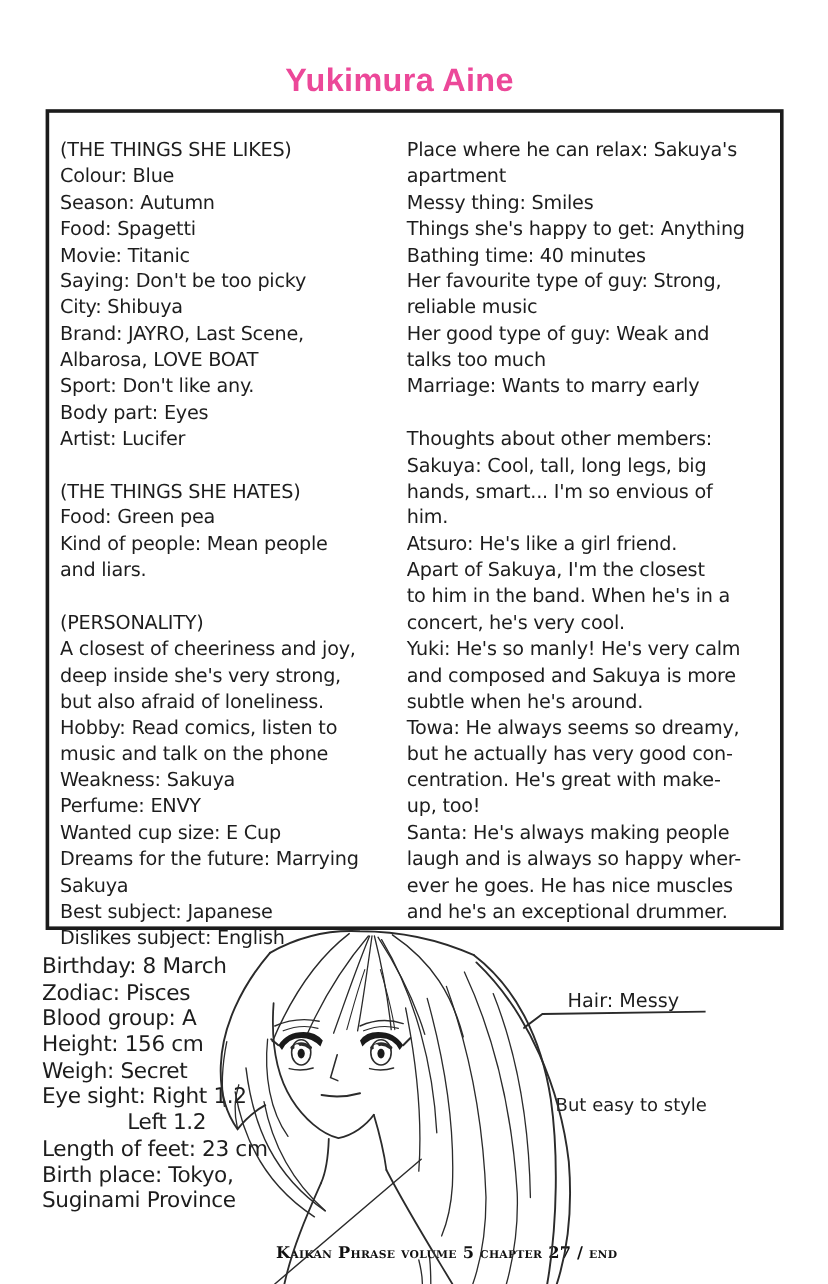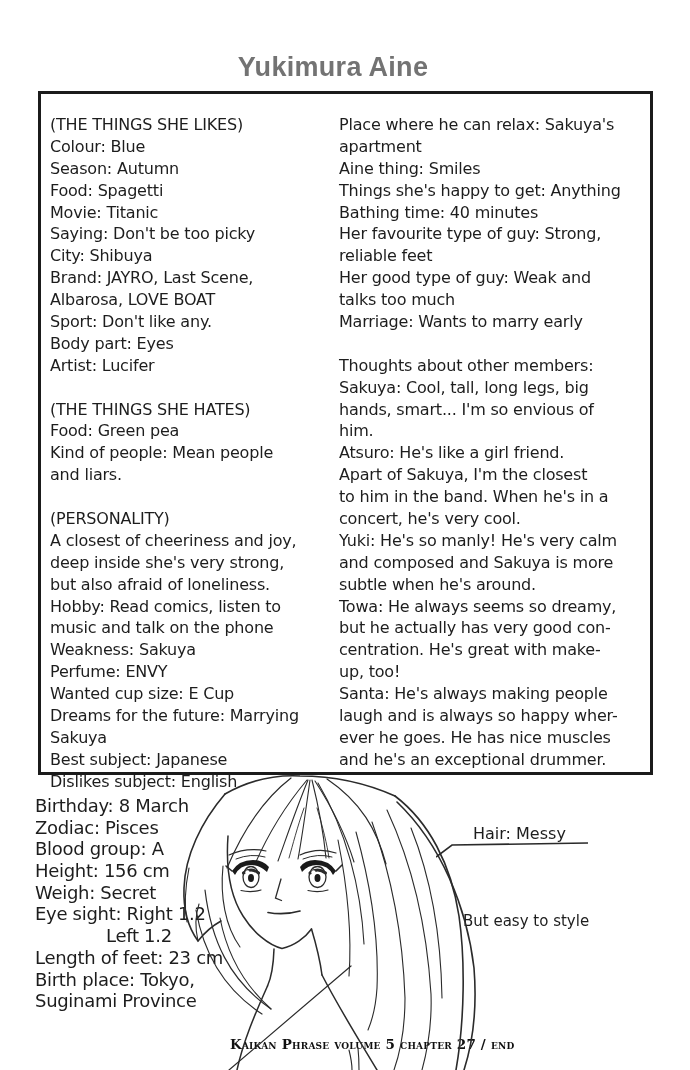--- a/index.html
+++ b/index.html
@@ -4,21 +4,21 @@
 <style>
   html,body { margin:0; padding:0; background:#888; }
   .page {
     position:relative; width:690px; height:1070px; margin:0 auto;
     background:#ffffff; overflow:hidden;
     font-family:"DejaVu Sans", sans-serif; color:#1d1d1d;
   }
   .title {
     position:absolute; top:52px; left:0; width:666px; text-align:center;
     font-family:"Liberation Sans", sans-serif; font-weight:bold;
-    font-size:27px; letter-spacing:0.3px; color:#737373;
+    font-size:27px; letter-spacing:0.3px; color:#ec4899;
   }
   .pbox {
     position:absolute; left:38px; top:91px; width:609px; height:678px;
     border:3px solid #1b1b1b; background:#fff;
   }
   .col { position:absolute; top:20px; font-size:16px; letter-spacing:-0.2px; }
   .col-left  { left:9px;  width:290px; }
   .col-right { left:298px; width:308px; }
   .bx-line { height:21.9px; line-height:21.9px; white-space:nowrap; }
   .stats {
@@ -73,25 +73,25 @@
         <div class="bx-line">Perfume: ENVY</div>
         <div class="bx-line">Wanted cup size: E Cup</div>
         <div class="bx-line">Dreams for the future: Marrying</div>
         <div class="bx-line">Sakuya</div>
         <div class="bx-line">Best subject: Japanese</div>
         <div class="bx-line">Dislikes subject: English</div>
       </div>
     <div class="col col-right">
         <div class="bx-line">Place where he can relax: Sakuya's</div>
         <div class="bx-line">apartment</div>
-        <div class="bx-line">Aine thing: Smiles</div>
+        <div class="bx-line">Messy thing: Smiles</div>
         <div class="bx-line">Things she's happy to get: Anything</div>
         <div class="bx-line">Bathing time: 40 minutes</div>
         <div class="bx-line">Her favourite type of guy: Strong,</div>
-        <div class="bx-line">reliable feet</div>
+        <div class="bx-line">reliable music</div>
         <div class="bx-line">Her good type of guy: Weak and</div>
         <div class="bx-line">talks too much</div>
         <div class="bx-line">Marriage: Wants to marry early</div>
         <div class="bx-line"></div>
         <div class="bx-line">Thoughts about other members:</div>
         <div class="bx-line">Sakuya: Cool, tall, long legs, big</div>
         <div class="bx-line">hands, smart... I'm so envious of</div>
         <div class="bx-line">him.</div>
         <div class="bx-line">Atsuro: He's like a girl friend.</div>
         <div class="bx-line">Apart of Sakuya, I'm the closest</div>

